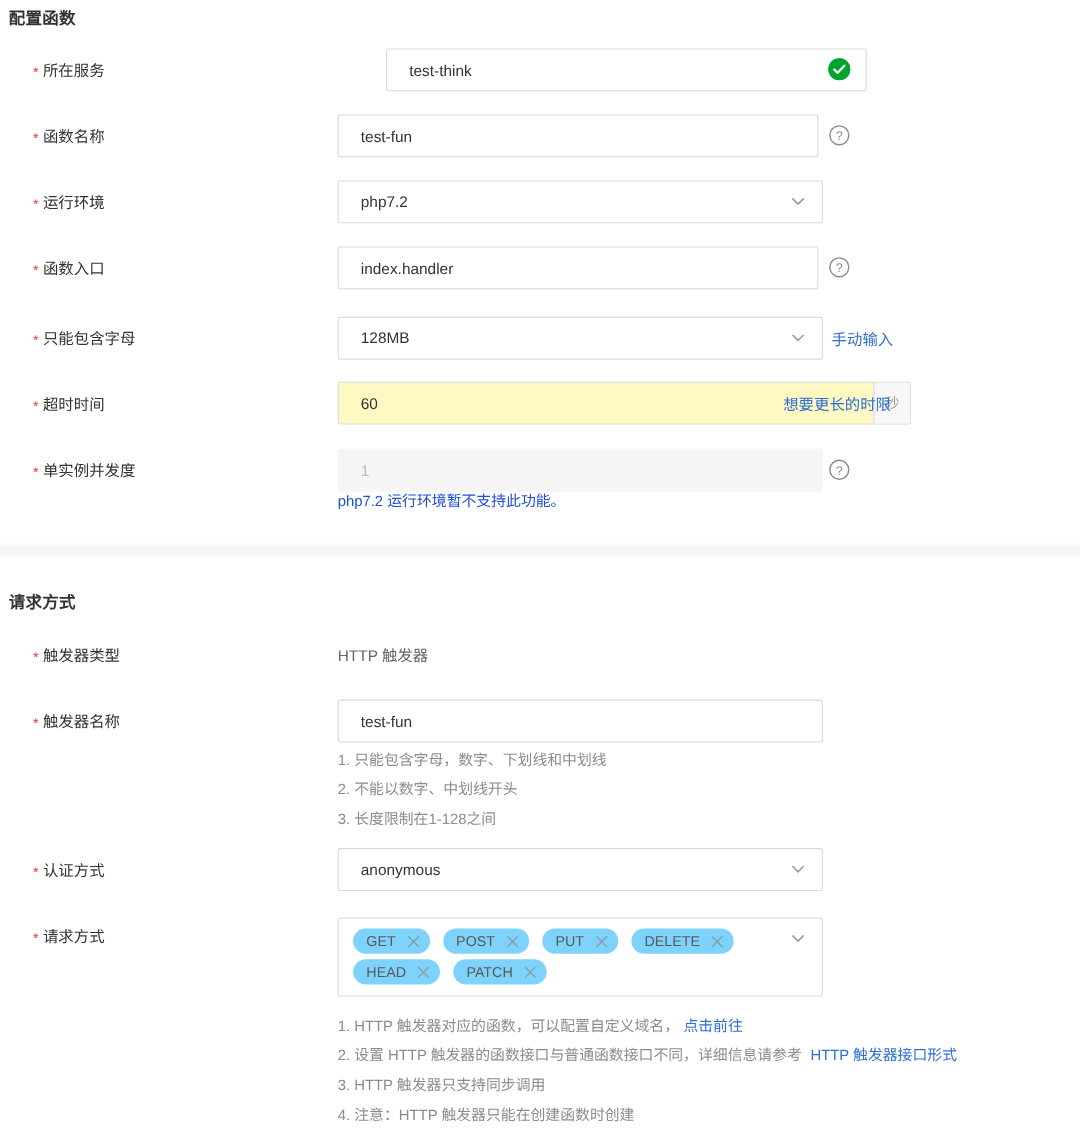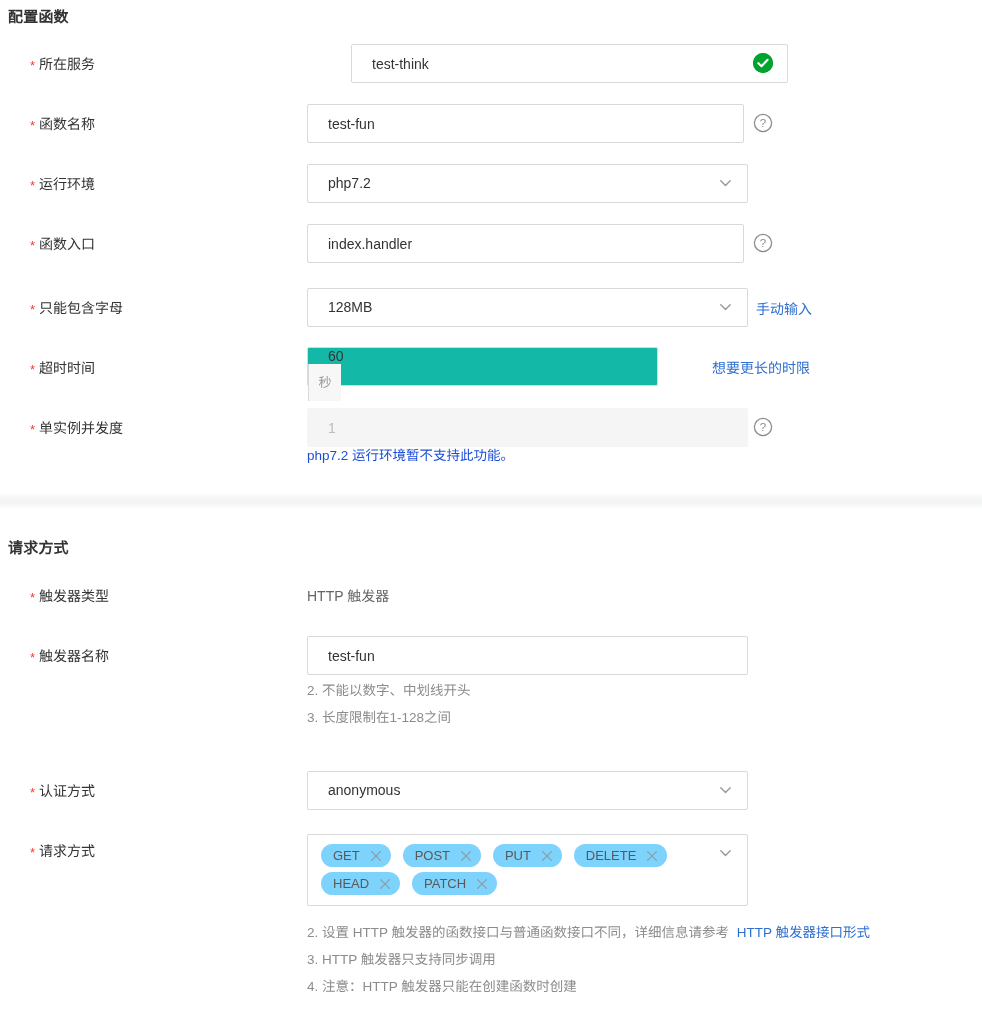--- a/index.html
+++ b/index.html
@@ -117,28 +117,27 @@
     top: 50%;
     margin-top: -4px;
     width: 11px;
     height: 7px;
   }
   .chevron svg { display: block; }
 
   
   .input-group {
     position: relative;
-    width: 351px;
+    width: 521px;
     height: 39px;
     box-sizing: border-box;
     border: 1px solid #d9d9d9;
     border-radius: 2px;
-    background: #14b8a6;
+    background: #fef9c3;
     display: flex;
-    flex-direction: column;
   }
   .input-group .ig-input {
     flex: 1 1 auto;
     border: none;
     outline: none;
     background: transparent;
     padding: 0 20px;
     font-family: "Liberation Sans", "DejaVu Sans", sans-serif;
     font-size: 14px;
     color: #333333;
@@ -384,20 +383,21 @@
 </div>
 
 <div class="form-row">
   <div class="field-label" style="top:646px;">
     <span class="req-star">*</span><span>触发器名称</span>
   </div>
   <div class="control" style="top:636px;">
     <input class="textbox wide" type="text" value="test-fun" style="">
   </div>
   <ul class="hint-list" style="top:677px;">
+    <li>1. 只能包含字母，数字、下划线和中划线</li>
     <li>2. 不能以数字、中划线开头</li>
     <li>3. 长度限制在1-128之间</li>
   </ul>
 </div>
 
 <div class="form-row">
   <div class="field-label" style="top:781px;">
     <span class="req-star">*</span><span>认证方式</span>
   </div>
   <div class="control" style="top:771px;">
@@ -469,16 +469,17 @@
       <span class="chevron" style="top:15px; margin-top:0;">
         <svg width="11" height="7" viewBox="0 0 11 7">
             <path d="M0.8 0.8 L5.5 5.6 L10.2 0.8" fill="none" stroke="#9a9a9a" stroke-width="1.4" stroke-linecap="round" stroke-linejoin="round"></path>
           </svg>
       </span>
     </div>
   </div>
 </div>
 
 <ul class="notes-list" style="top:919px;">
+  <li><span>1. HTTP 触发器对应的函数，可以配置自定义域名，</span><a class="inline-link">点击前往</a></li>
   <li><span>2. 设置 HTTP 触发器的函数接口与普通函数接口不同，详细信息请参考 </span><a class="inline-link">HTTP 触发器接口形式</a></li>
   <li><span>3. HTTP 触发器只支持同步调用</span></li>
   <li><span>4. 注意：HTTP 触发器只能在创建函数时创建</span></li>
 </ul>
 
 </body></html>

